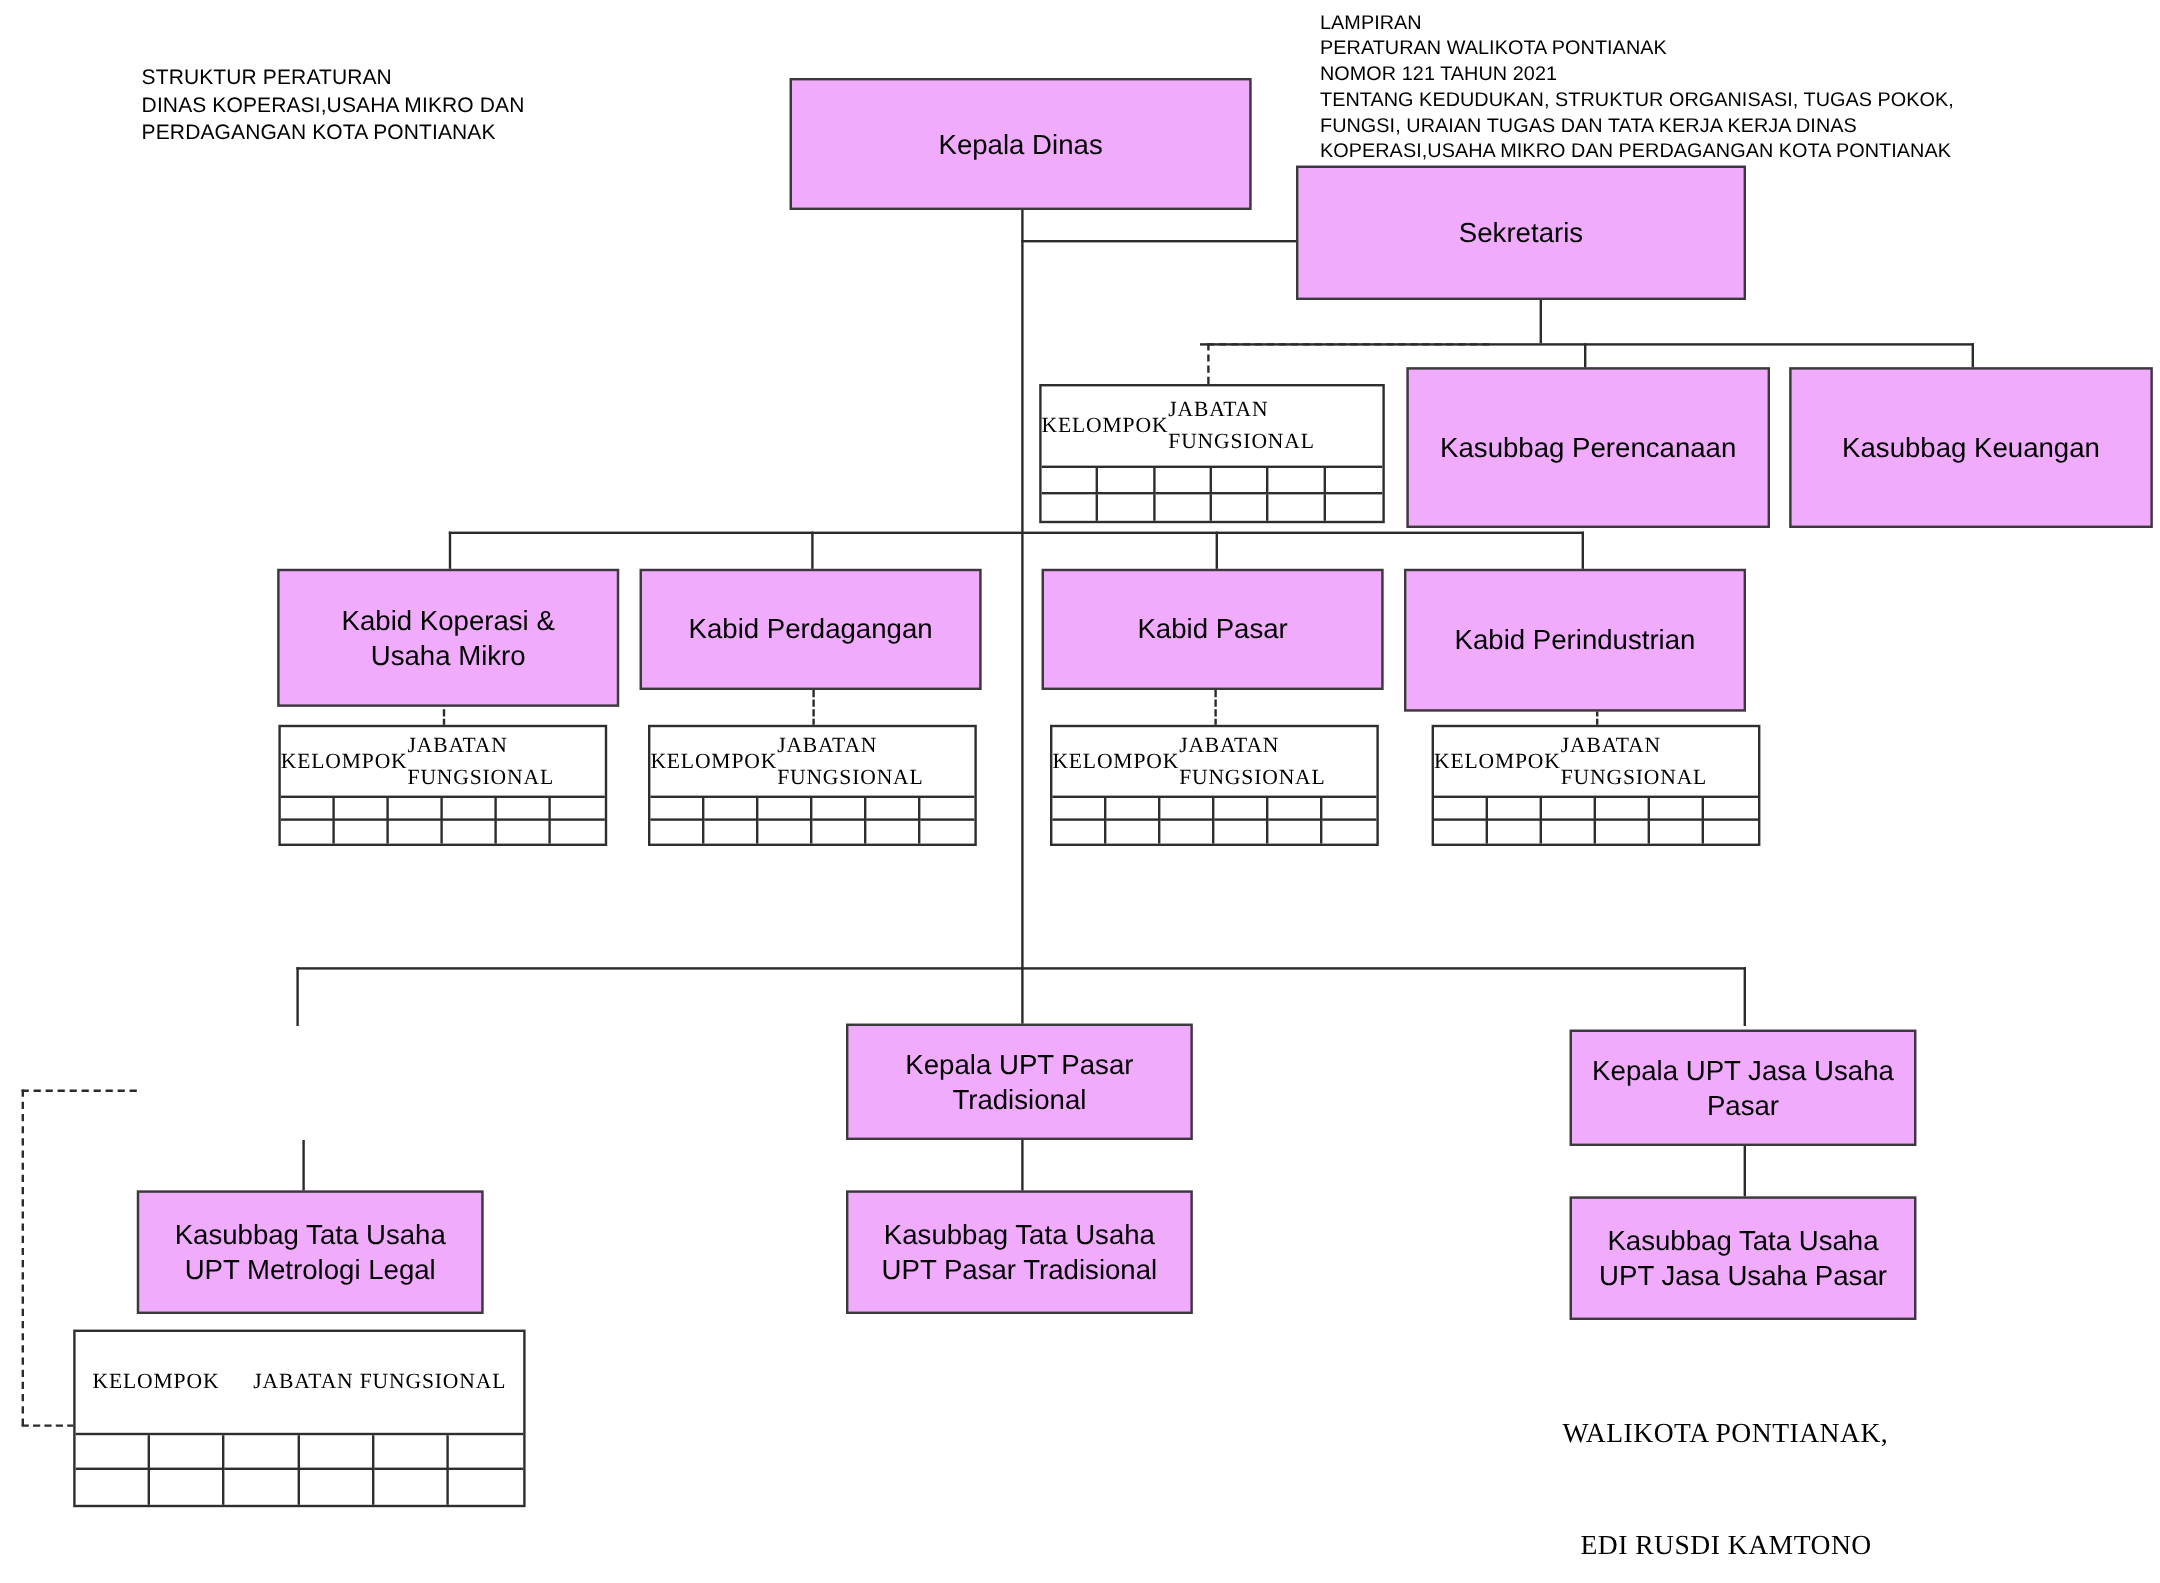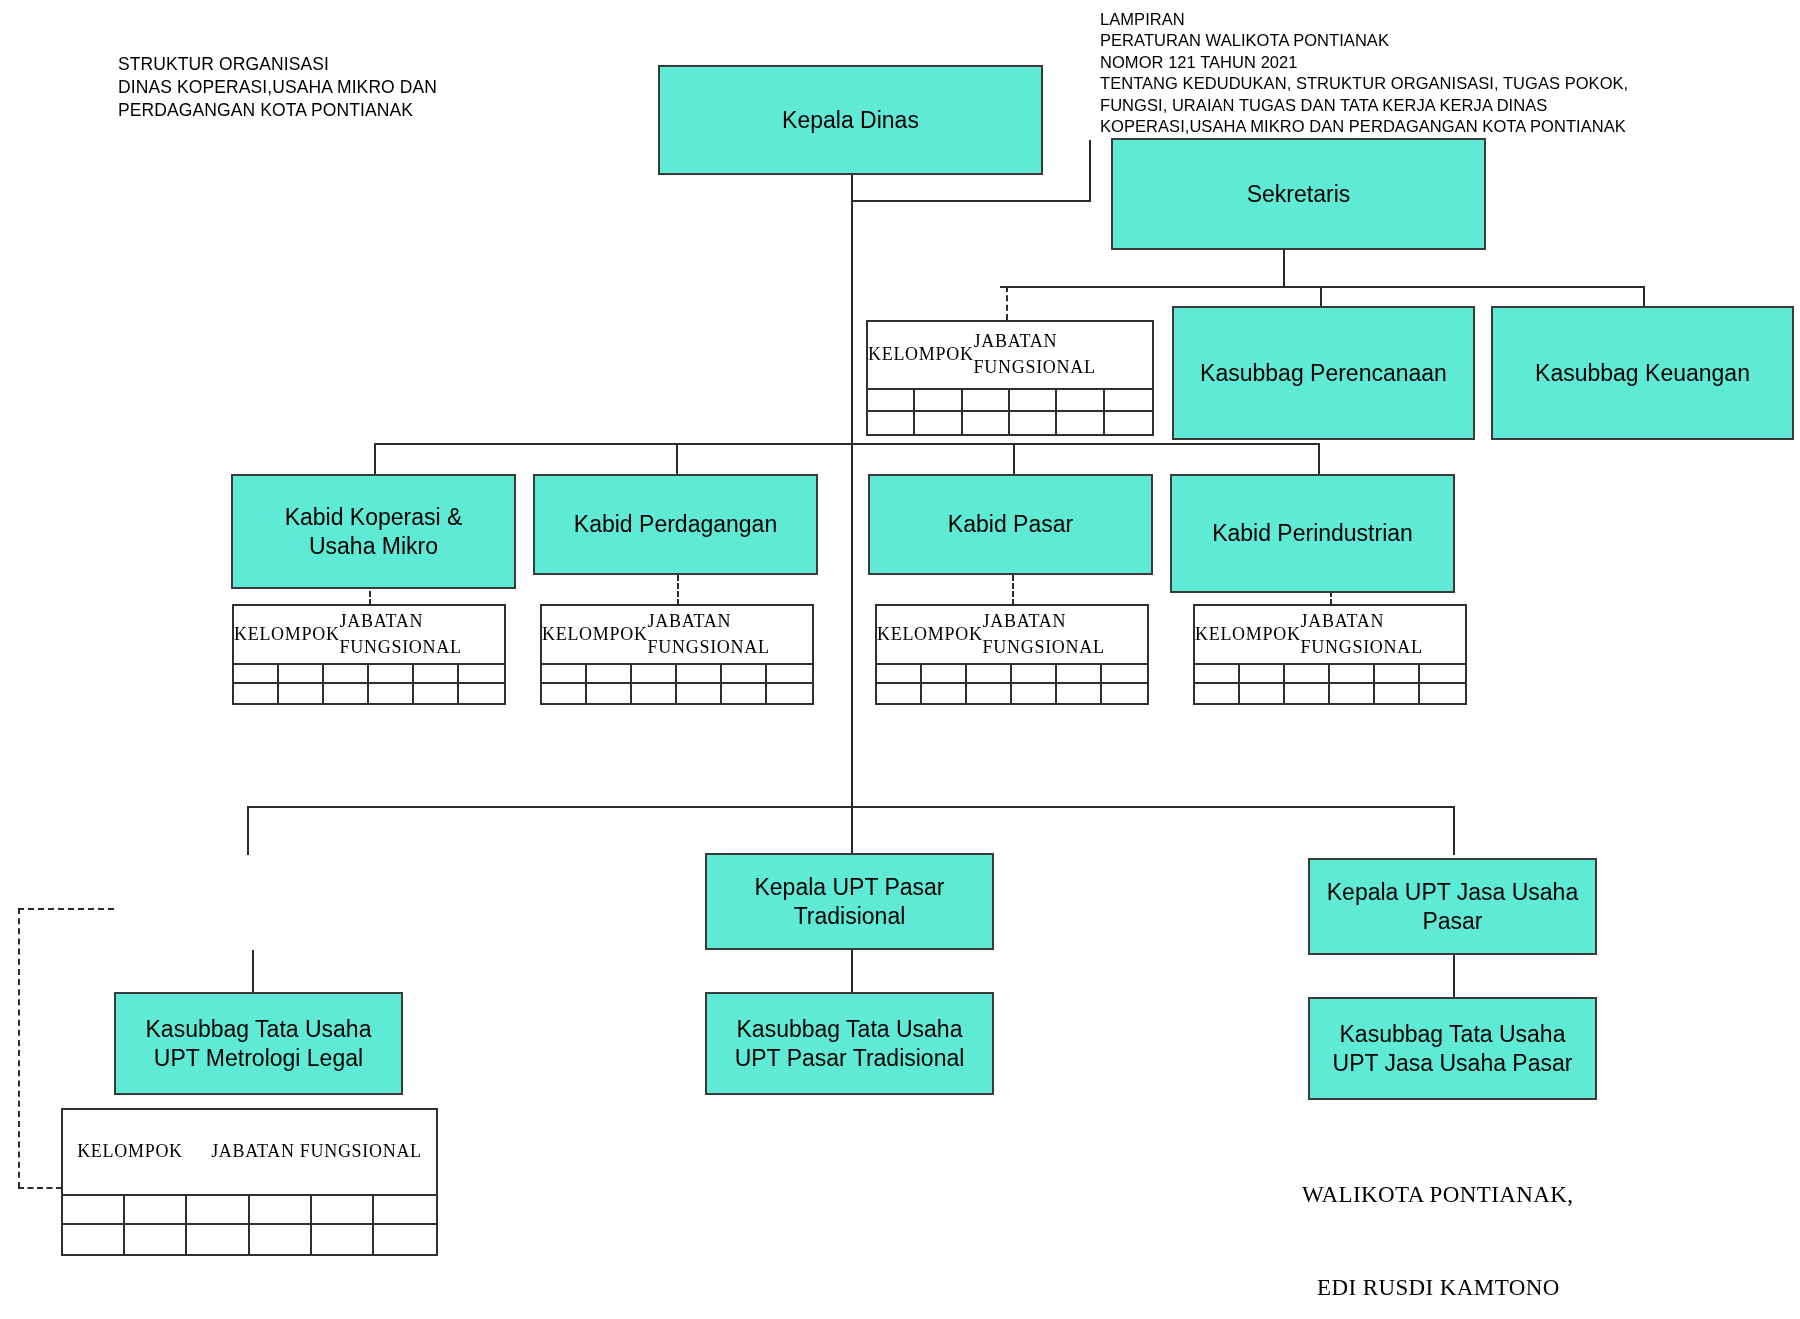--- a/index.html
+++ b/index.html
@@ -40,21 +40,21 @@
     white-space: nowrap;
   }
   #signer-title { left: 1302px; top: 1182px; }
   #signer-name  { left: 1317px; top: 1275px; }
 
   
   .box {
     position: absolute;
     box-sizing: border-box;
     border: 2px solid #3a3a3a;
-    background: #5eead4;
+    background: #f0abfc;
     display: flex;
     align-items: center;
     justify-content: center;
     text-align: center;
     font-family: "Liberation Sans", sans-serif;
     font-size: 23px;
     line-height: 1.25;
     color: #000;
     padding: 2px 6px;
     z-index: 3;
@@ -115,21 +115,21 @@
   .dln.v {
     width: 0;
     border-left: 2px dashed #2b2b2b;
   }
 </style>
 </head>
 <body>
 
 <div id="canvas">
 
-  <div class="hdr-text" id="title-left">STRUKTUR ORGANISASI
+  <div class="hdr-text" id="title-left">STRUKTUR PERATURAN
 DINAS KOPERASI,USAHA MIKRO DAN
 PERDAGANGAN KOTA PONTIANAK</div>
 
   <div class="hdr-text" id="legal-note">LAMPIRAN
 PERATURAN  WALIKOTA PONTIANAK
 NOMOR  121  TAHUN 2021
 TENTANG KEDUDUKAN, STRUKTUR ORGANISASI, TUGAS POKOK,
 FUNGSI, URAIAN TUGAS  DAN TATA KERJA KERJA DINAS
 KOPERASI,USAHA MIKRO DAN PERDAGANGAN KOTA PONTIANAK</div>
 
@@ -168,21 +168,21 @@
   <div class="ln v" style="left:1453px; top:955px; height:45px;"></div>
 
   <div class="dln h" style="left:18px; top:908px; width:96px;"></div>
   <div class="dln v" style="left:18px; top:908px; height:280px;"></div>
   <div class="dln h" style="left:18px; top:1187px; width:44px;"></div>
 
   <div class="box" style="left:658px; top:65px; width:385px; height:110px;">
     <span>Kepala Dinas</span>
   </div>
 
-  <div class="box" style="left:1111px; top:138px; width:375px; height:112px;">
+  <div class="box" style="left:1080px; top:138px; width:375px; height:112px;">
     <span>Sekretaris</span>
   </div>
 
   <div class="kjf spaced" style="left:866px; top:320px; width:288px; height:116px;">
     <div class="kjf-head">
       <span>KELOMPOK</span>
       <span>JABATAN FUNGSIONAL</span>
     </div>
     <div class="kjf-grid" style="height:50px;">
       <div class="kjf-cell"></div>

